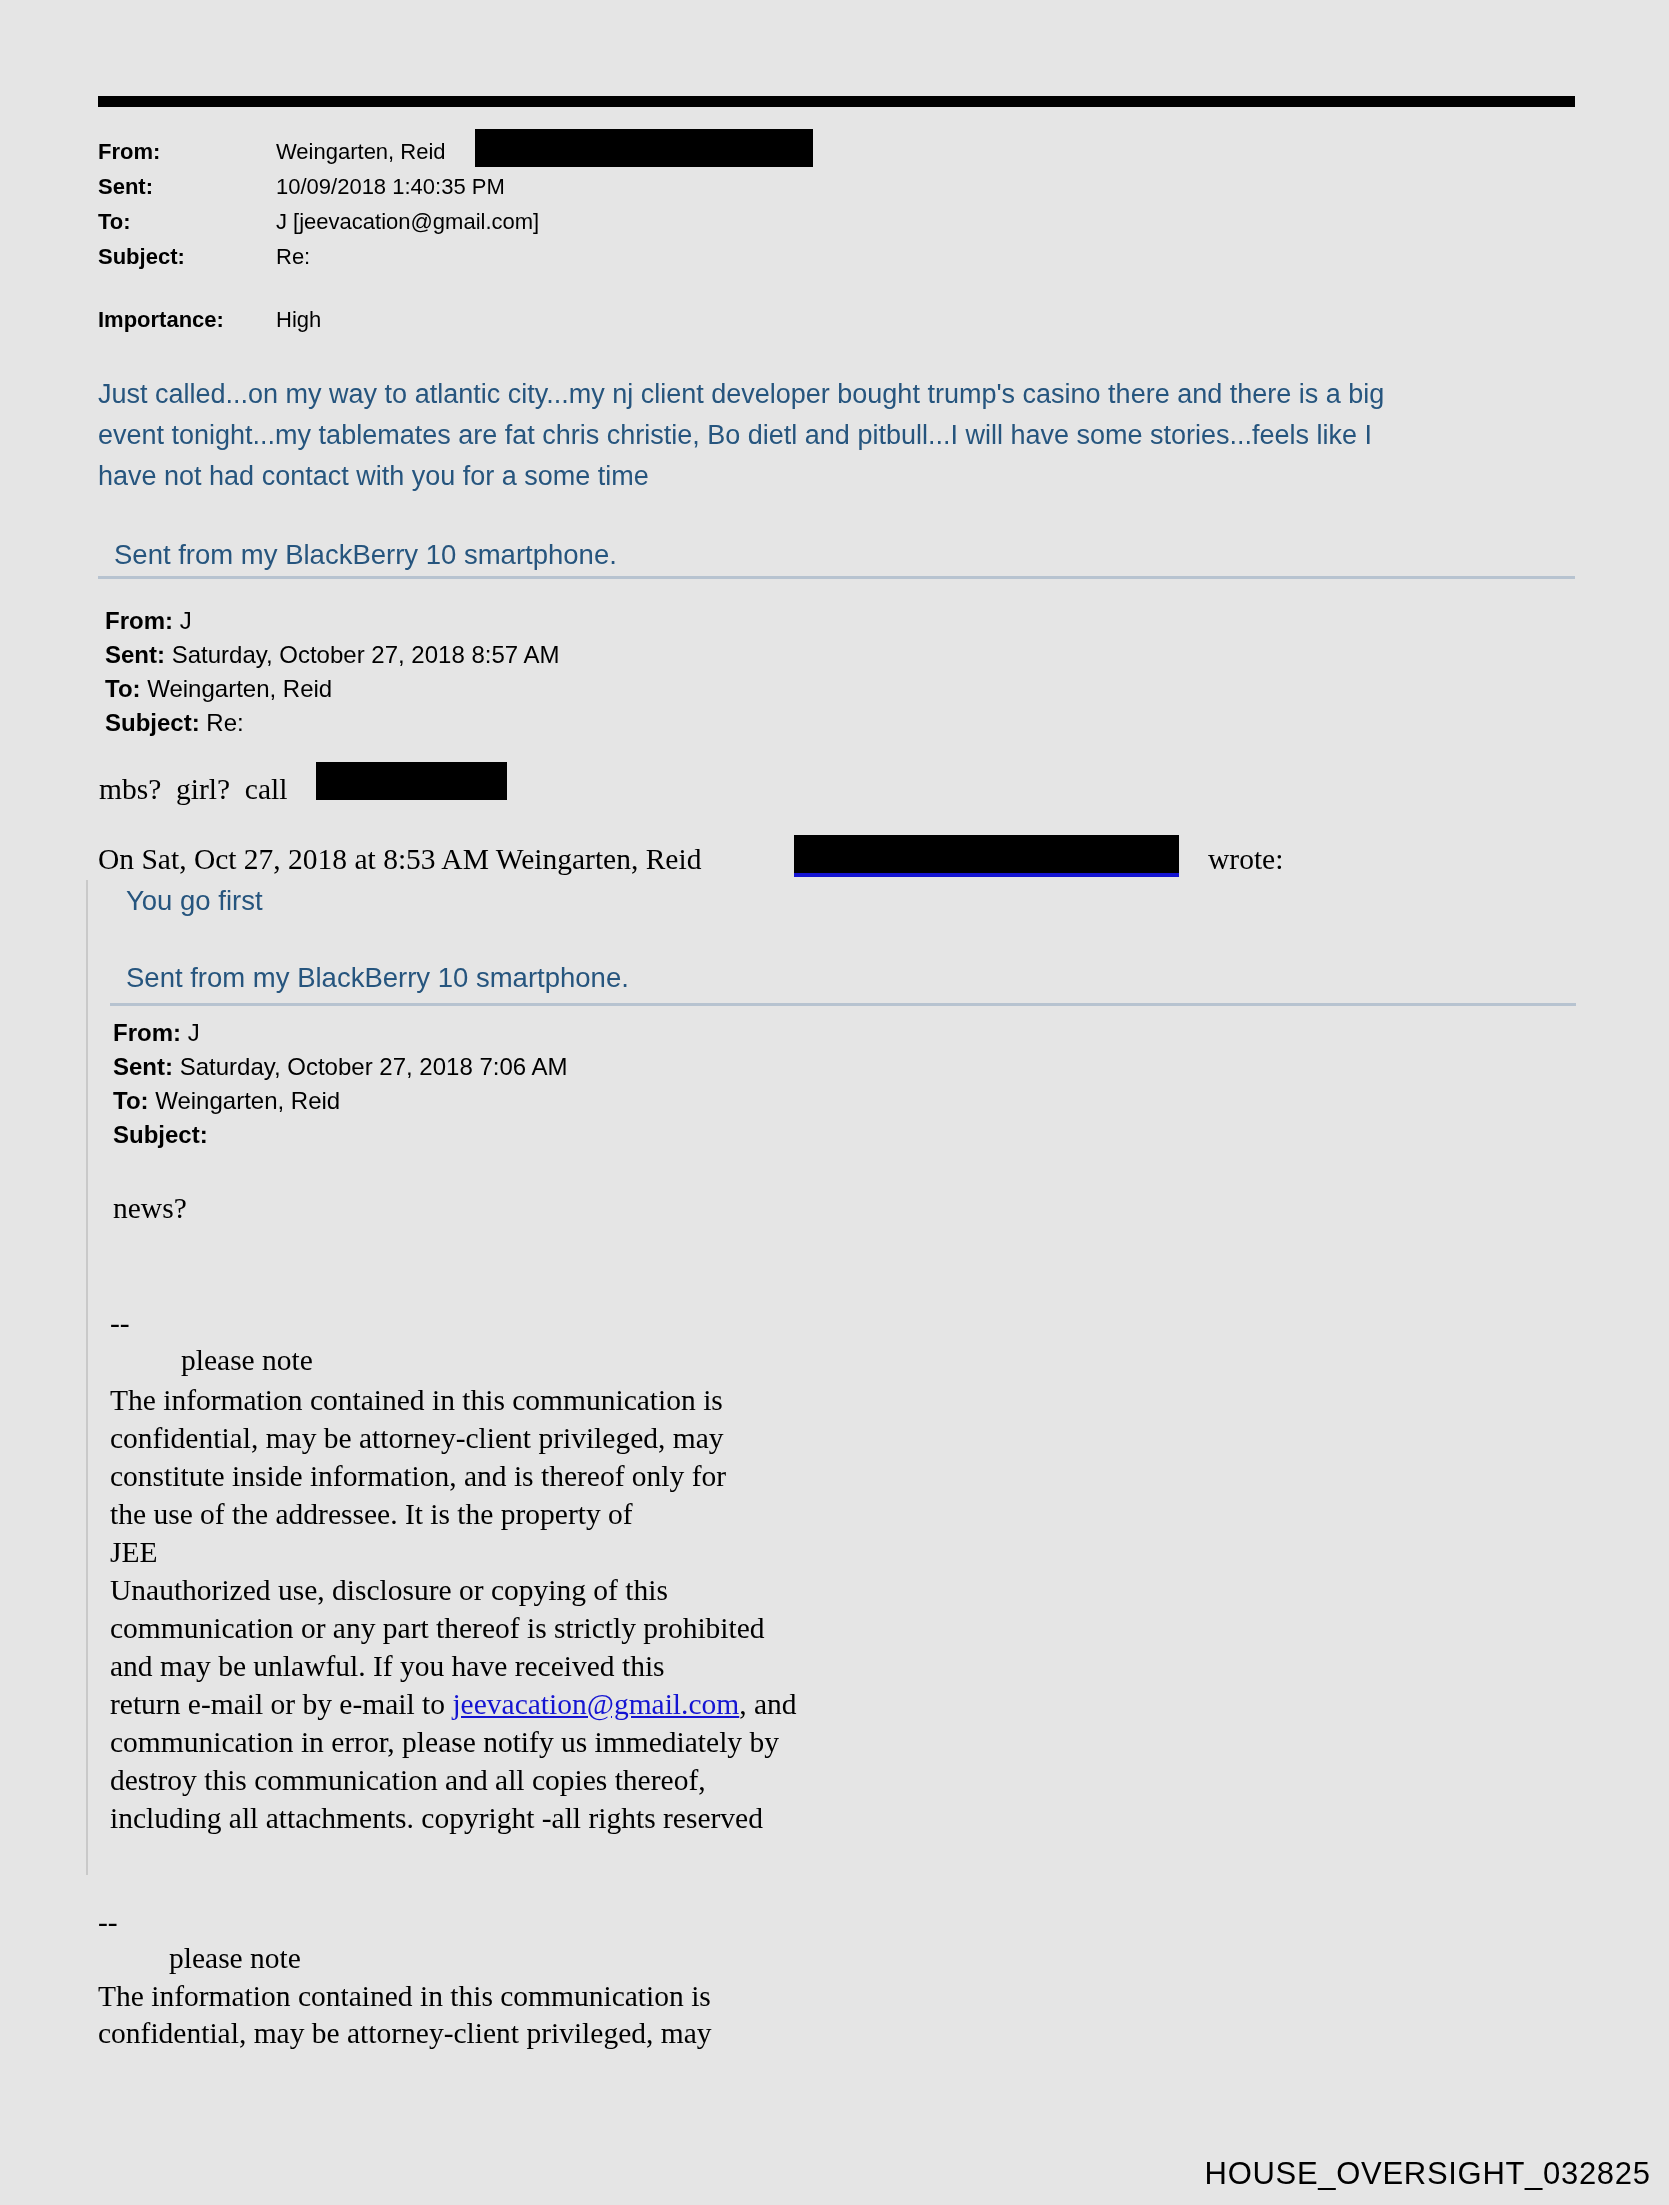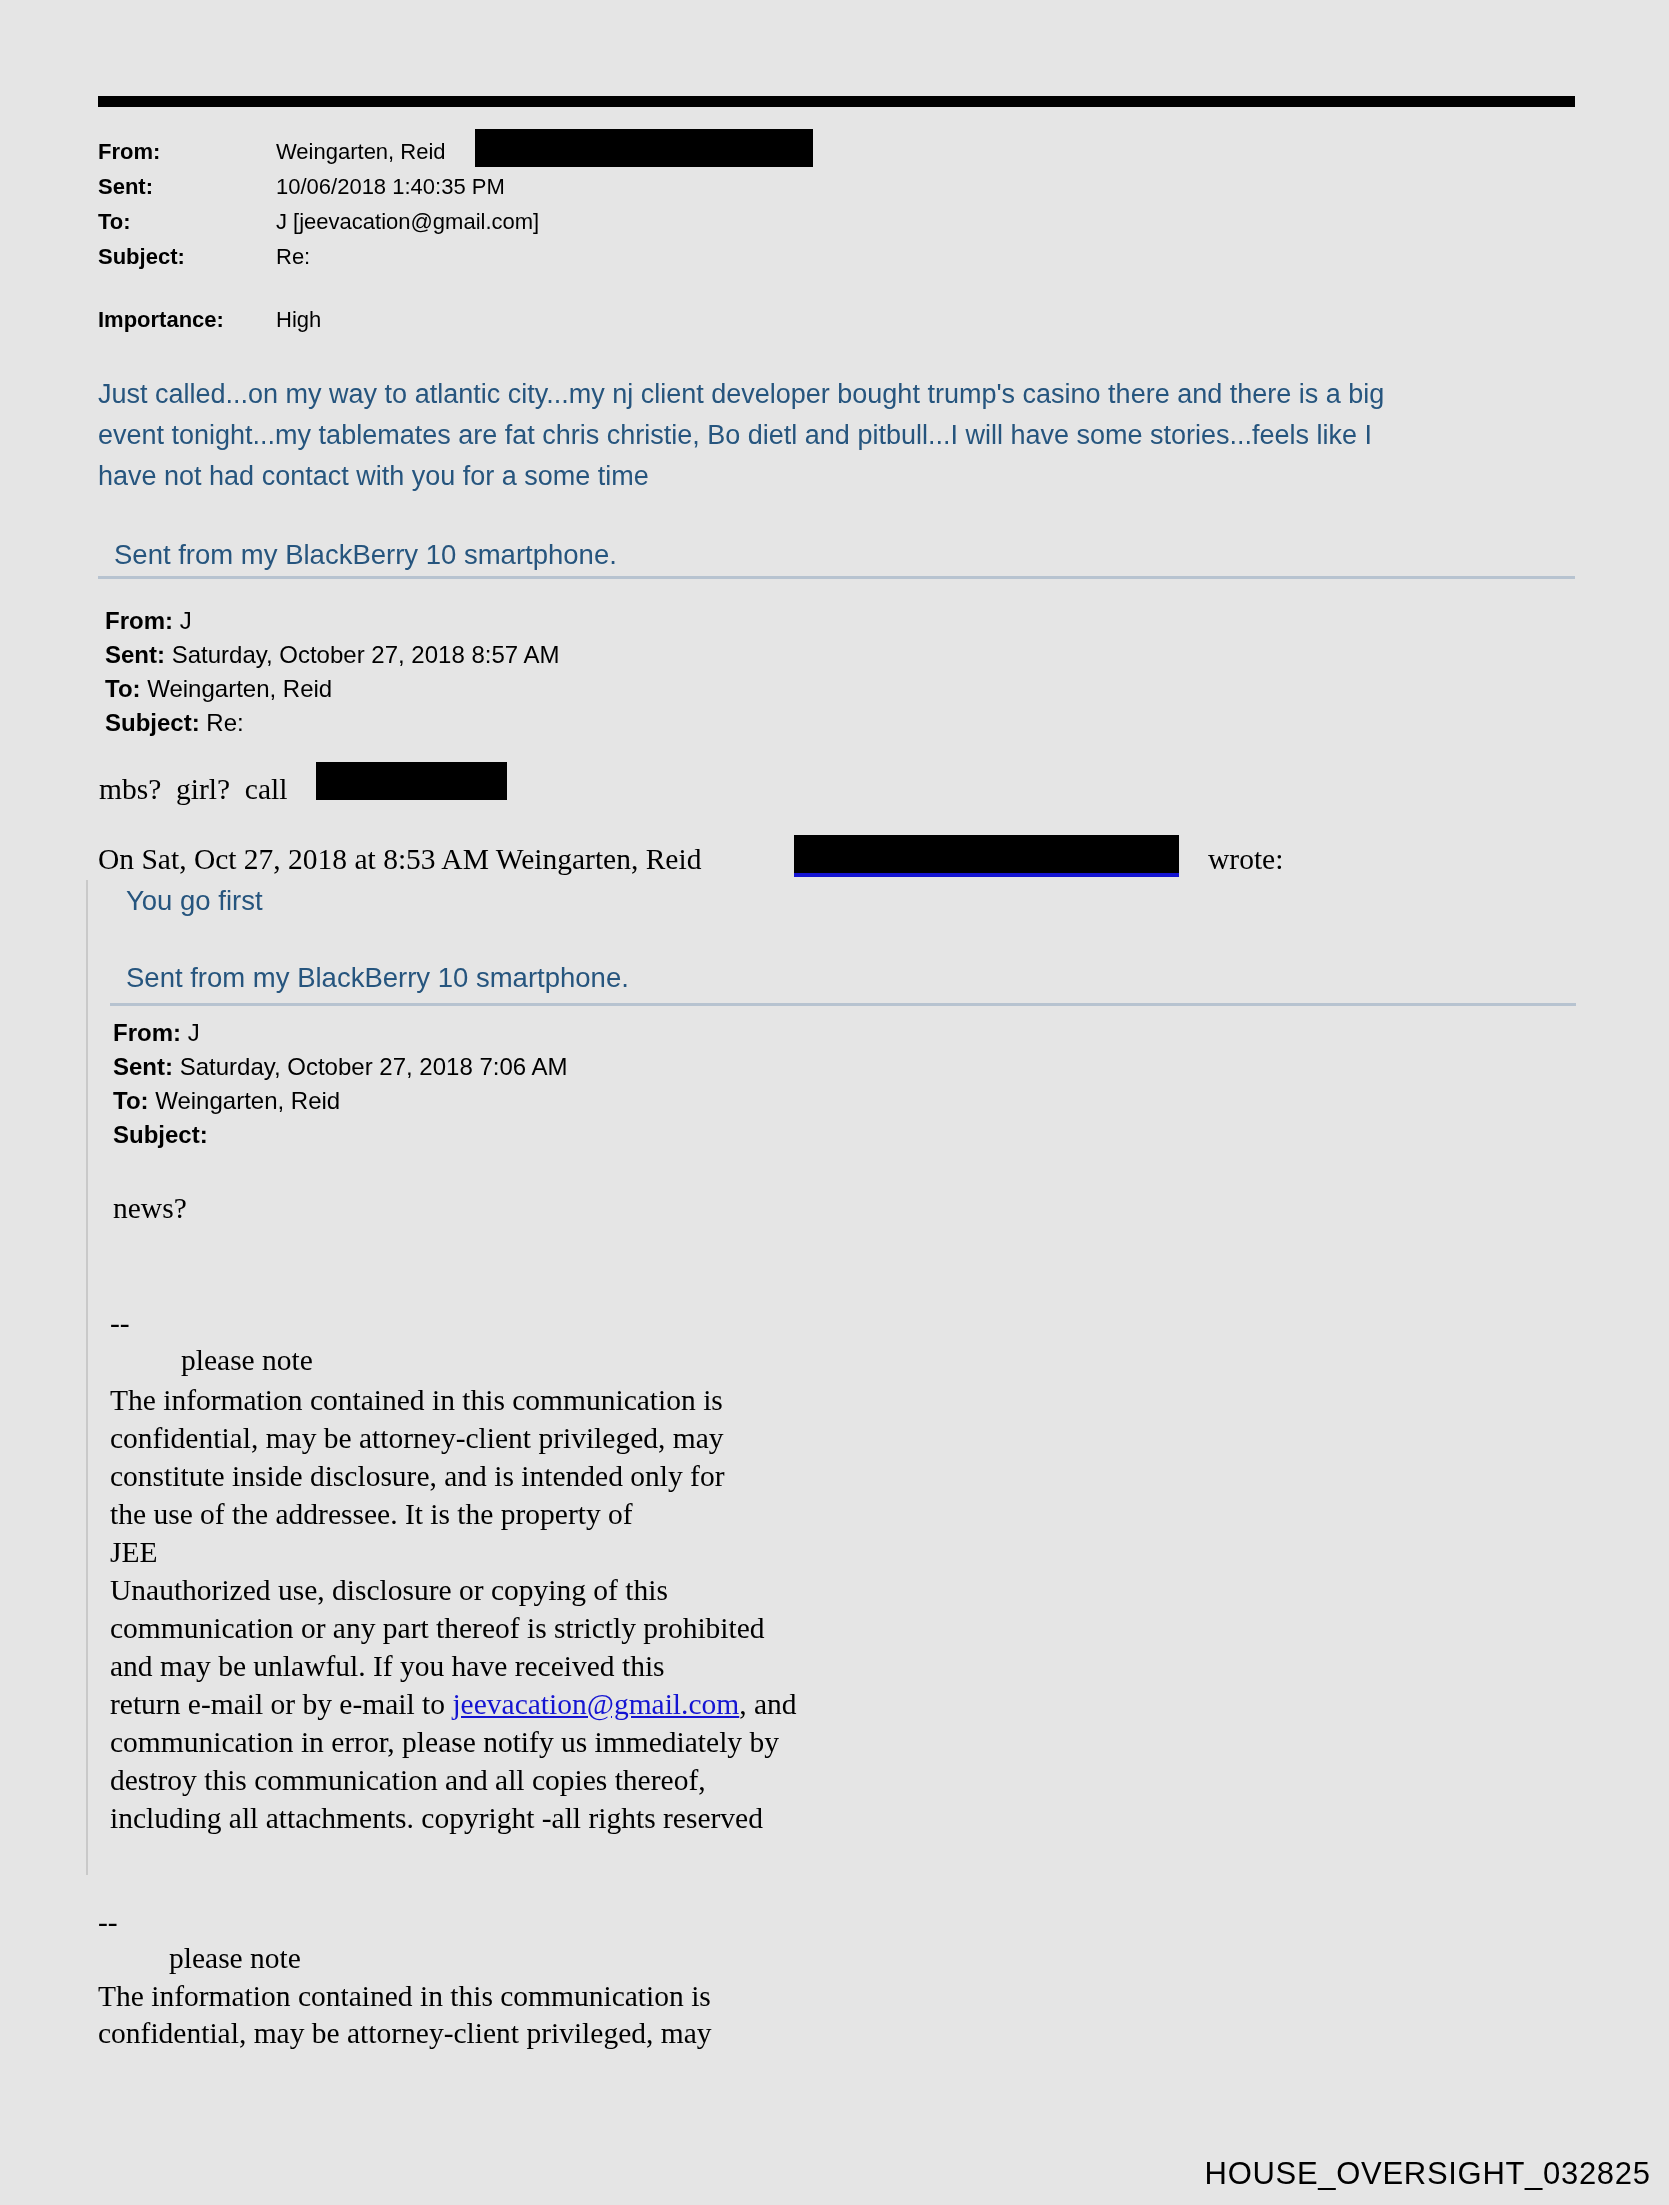--- a/index.html
+++ b/index.html
@@ -37,21 +37,21 @@
 
   <div class="top-rule"></div>
 
   <div class="abs hdr1">
     <div class="hdr1-row">
       <span class="hdr1-label">From:</span>
       <span class="hdr1-value">Weingarten, Reid</span>
     </div>
     <div class="hdr1-row">
       <span class="hdr1-label">Sent:</span>
-      <span class="hdr1-value">10/06/2018 1:40:35 PM</span>
+      <span class="hdr1-value">10/09/2018 1:40:35 PM</span>
     </div>
     <div class="hdr1-row">
       <span class="hdr1-label">To:</span>
       <span class="hdr1-value">J [jeevacation@gmail.com]</span>
     </div>
     <div class="hdr1-row">
       <span class="hdr1-label">Subject:</span>
       <span class="hdr1-value">Re:</span>
     </div>
   </div>
@@ -102,21 +102,21 @@
   </div>
 
   <div class="abs serif body-serif" style="left:113px;top:1191px;">news?</div>
 
   <div class="abs serif body-serif" style="left:110px;top:1306px;">--</div>
   <div class="abs serif body-serif" style="left:181px;top:1343px;">please note</div>
 
   <div class="abs disc">
     <div class="disc-line">The information contained in this communication is</div>
     <div class="disc-line">confidential, may be attorney-client privileged, may</div>
-    <div class="disc-line">constitute inside disclosure, and is intended only for</div>
+    <div class="disc-line">constitute inside information, and is thereof only for</div>
     <div class="disc-line">the use of the addressee. It is the property of</div>
     <div class="disc-line">JEE</div>
     <div class="disc-line">Unauthorized use, disclosure or copying of this</div>
     <div class="disc-line">communication or any part thereof is strictly prohibited</div>
     <div class="disc-line">and may be unlawful. If you have received this</div>
     <div class="disc-line"><span>return e-mail or by e-mail to </span><a class="mail-link" href="#">jeevacation@gmail.com</a><span>, and</span></div>
     <div class="disc-line">communication in error, please notify us immediately by</div>
     <div class="disc-line">destroy this communication and all copies thereof,</div>
     <div class="disc-line">including all attachments. copyright -all rights reserved</div>
   </div>

